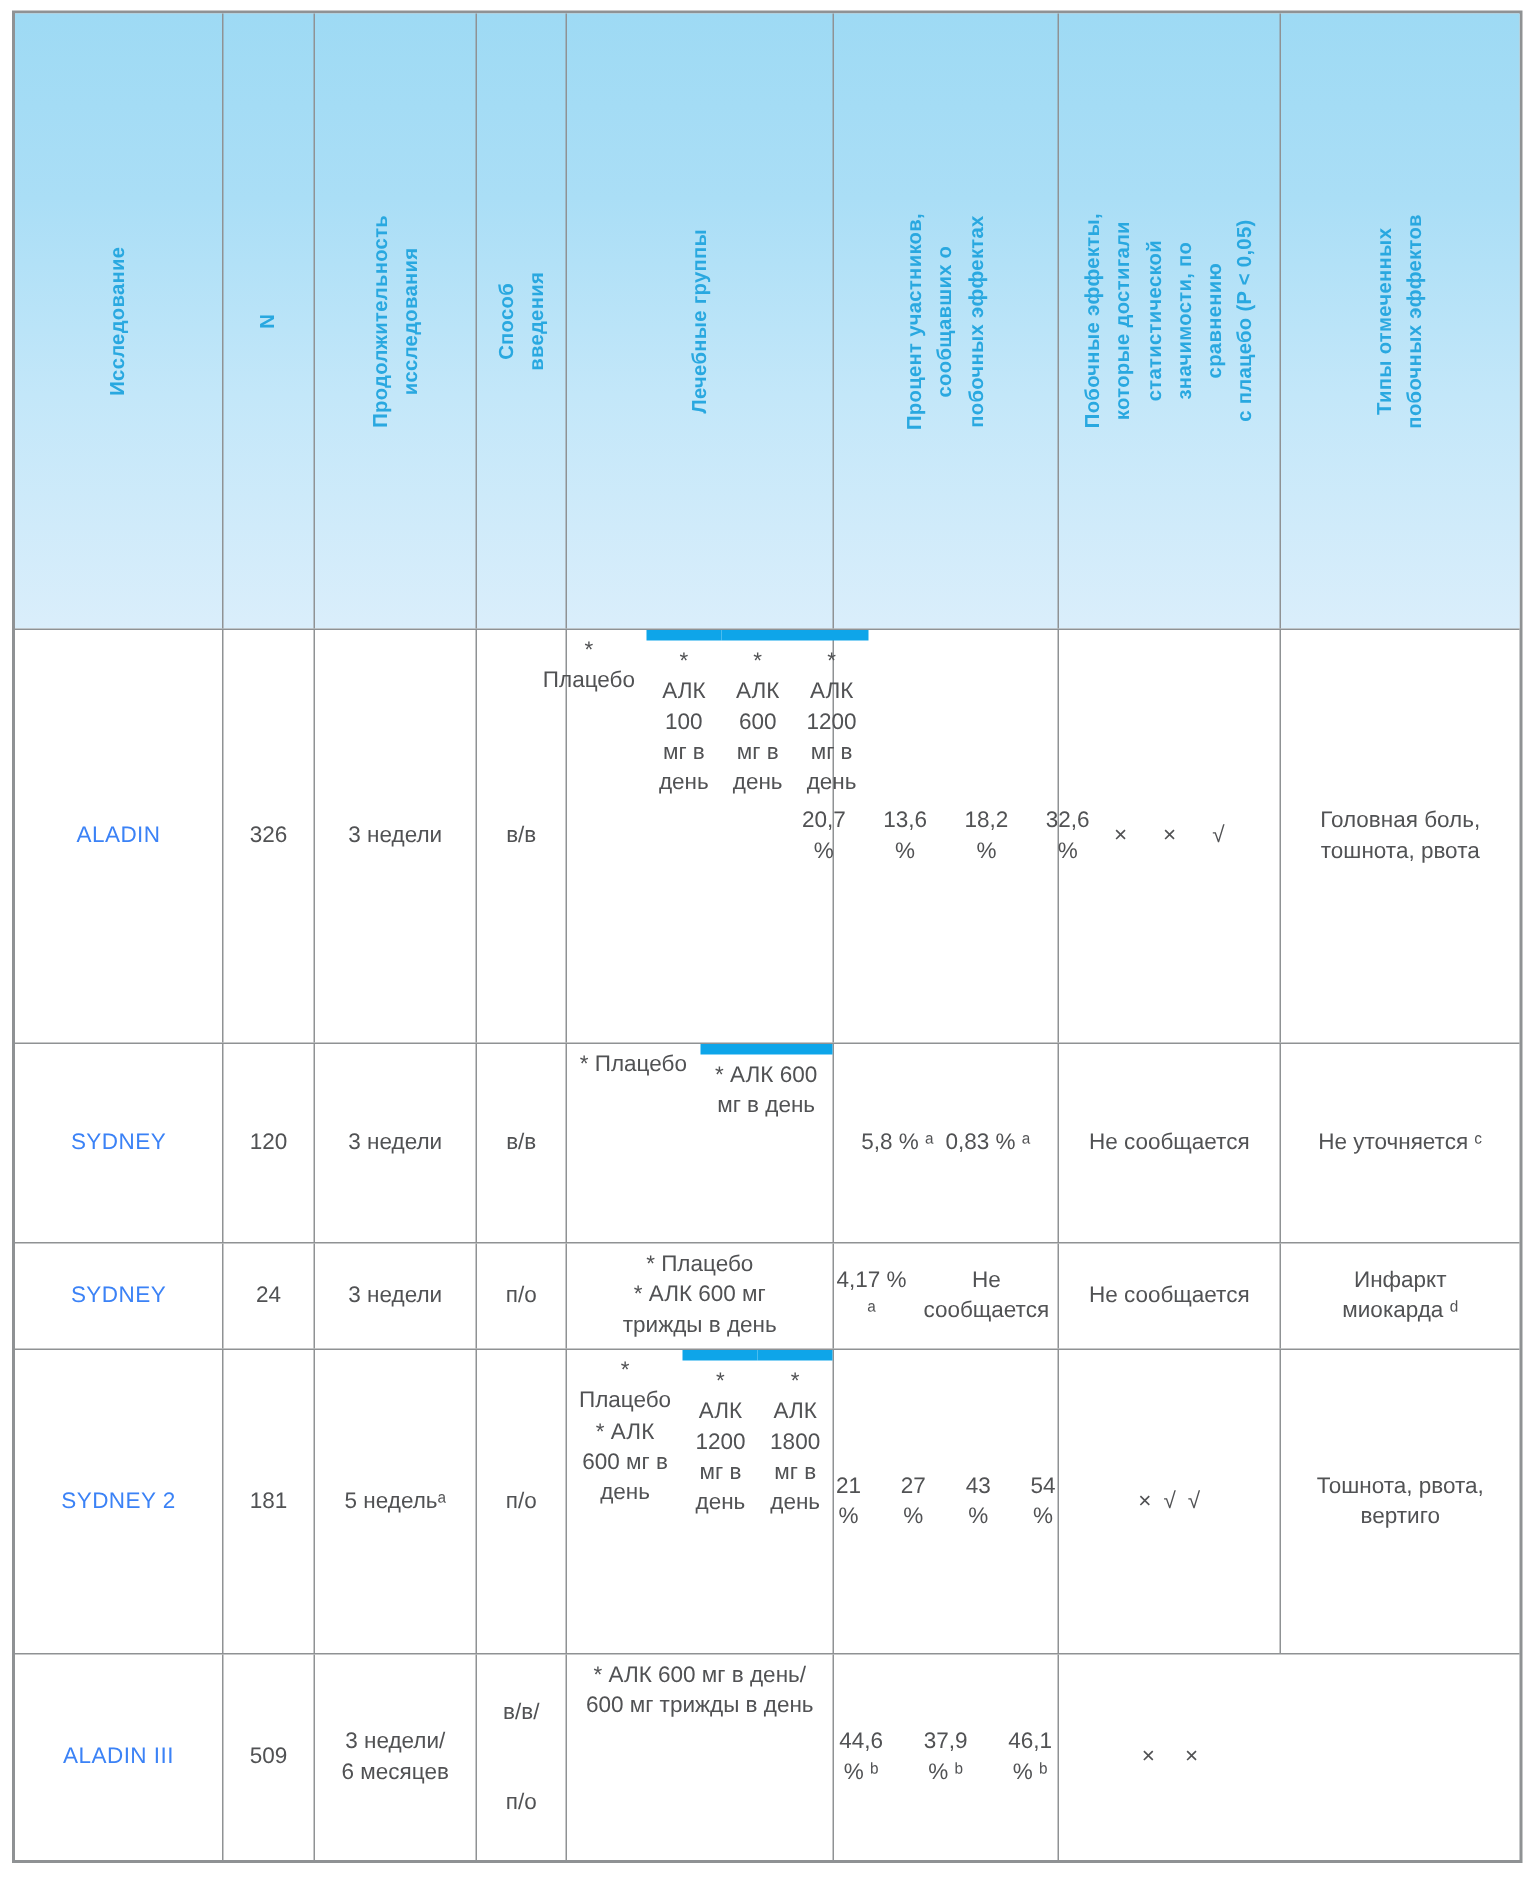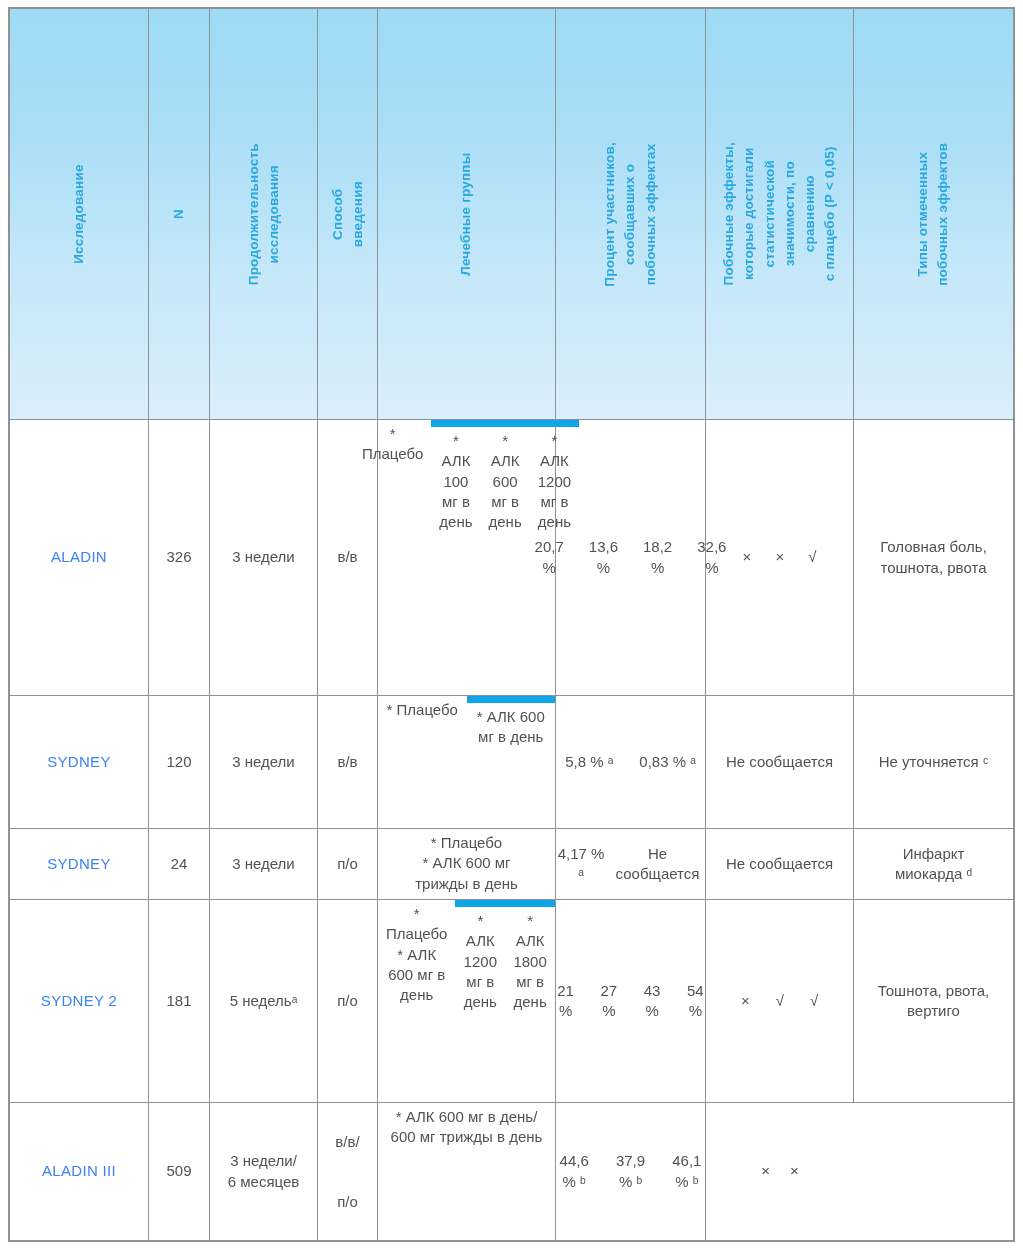--- a/index.html
+++ b/index.html
@@ -63,21 +63,21 @@
     flex: 1;
     display: flex; align-items: center; justify-content: center;
     text-align: center; white-space: pre-line;
     padding: 4px 8px;
   }
   .group + .group { border-top: 7px solid #0ea5e9; }
 
   .stack { display: flex; flex-direction: row; align-items: center; justify-content: center; }
   .gap25 { gap: 25px; }
   .gap24 { gap: 24px; }
-  .gap22 { gap: 26px; }
+  .gap22 { gap: 8px; }
   .gap20 { gap: 20px; align-items: center; }
   .gap3  { gap: 4px; }
 
   .marks .mark { font-size: 15px; }
 
   .lh-wide { line-height: 60px; }
 </style>
 </head>
 <body>
 

